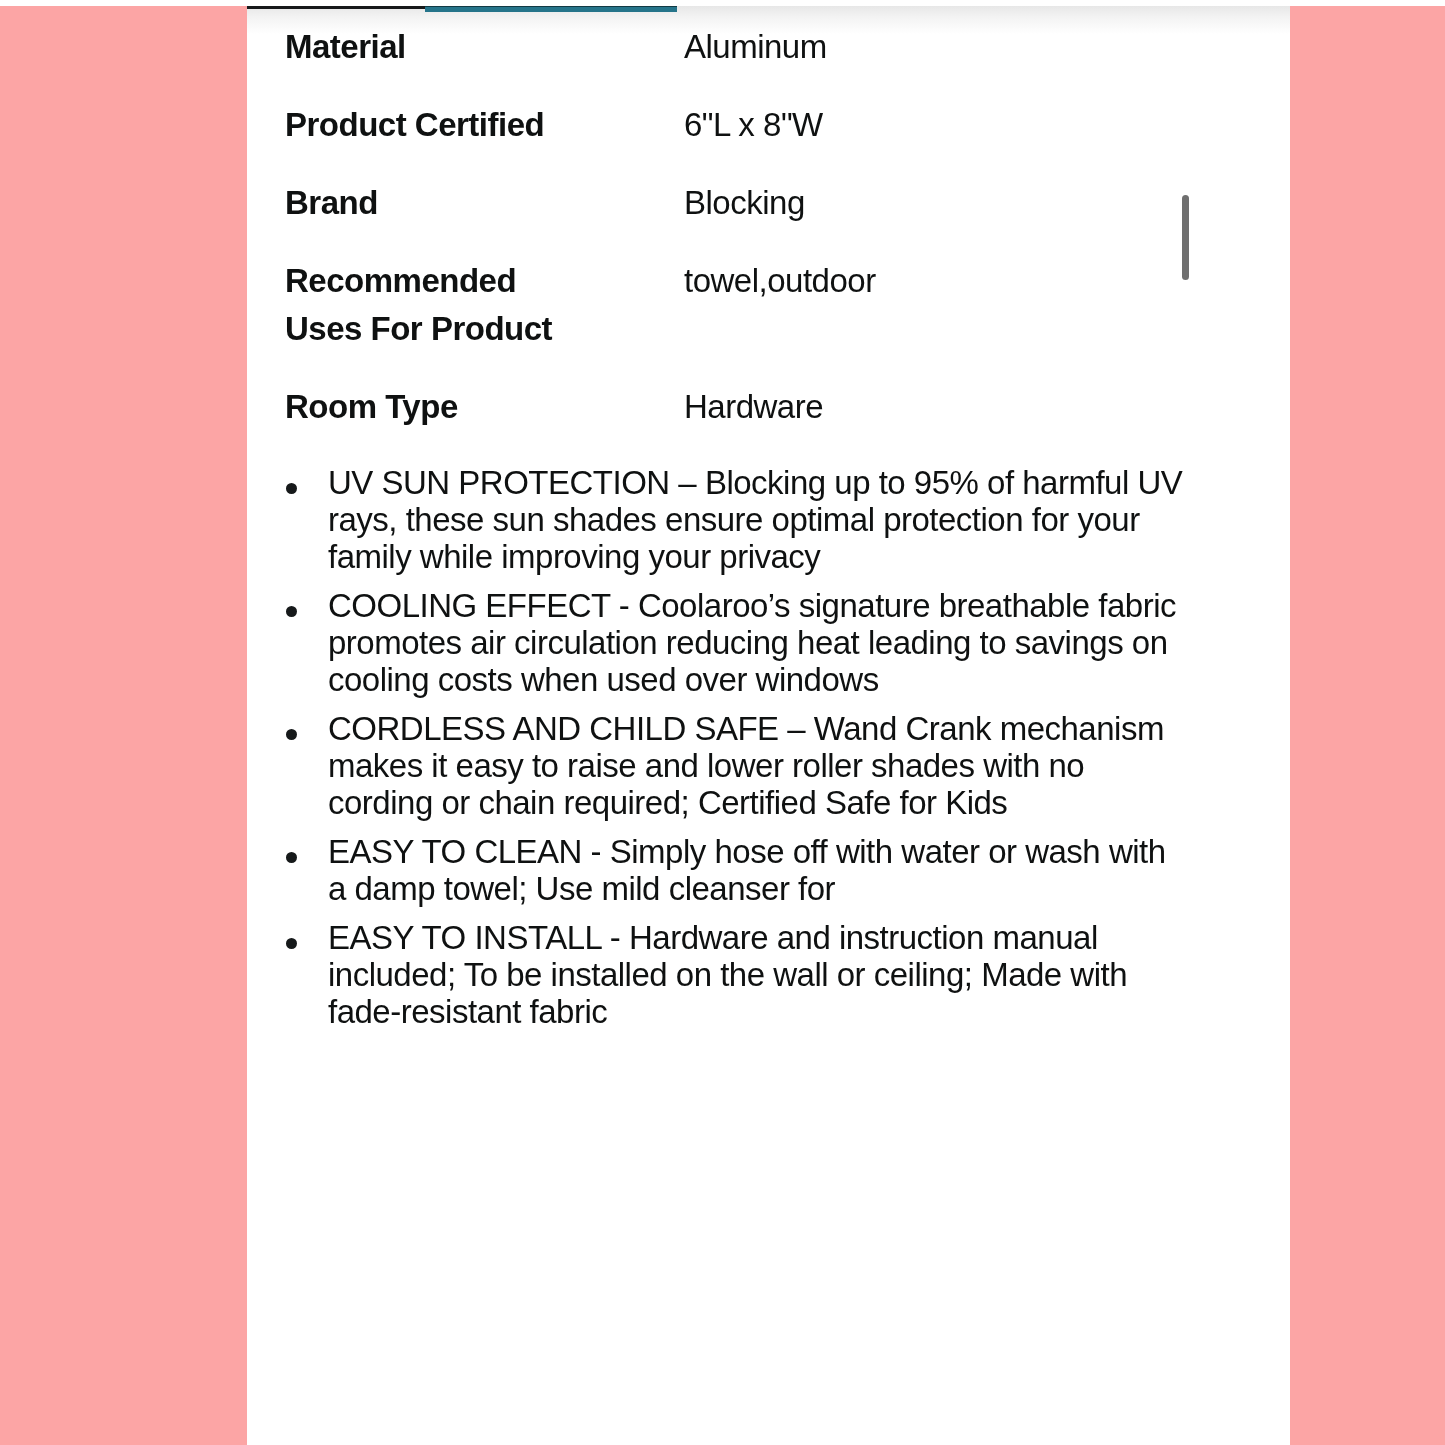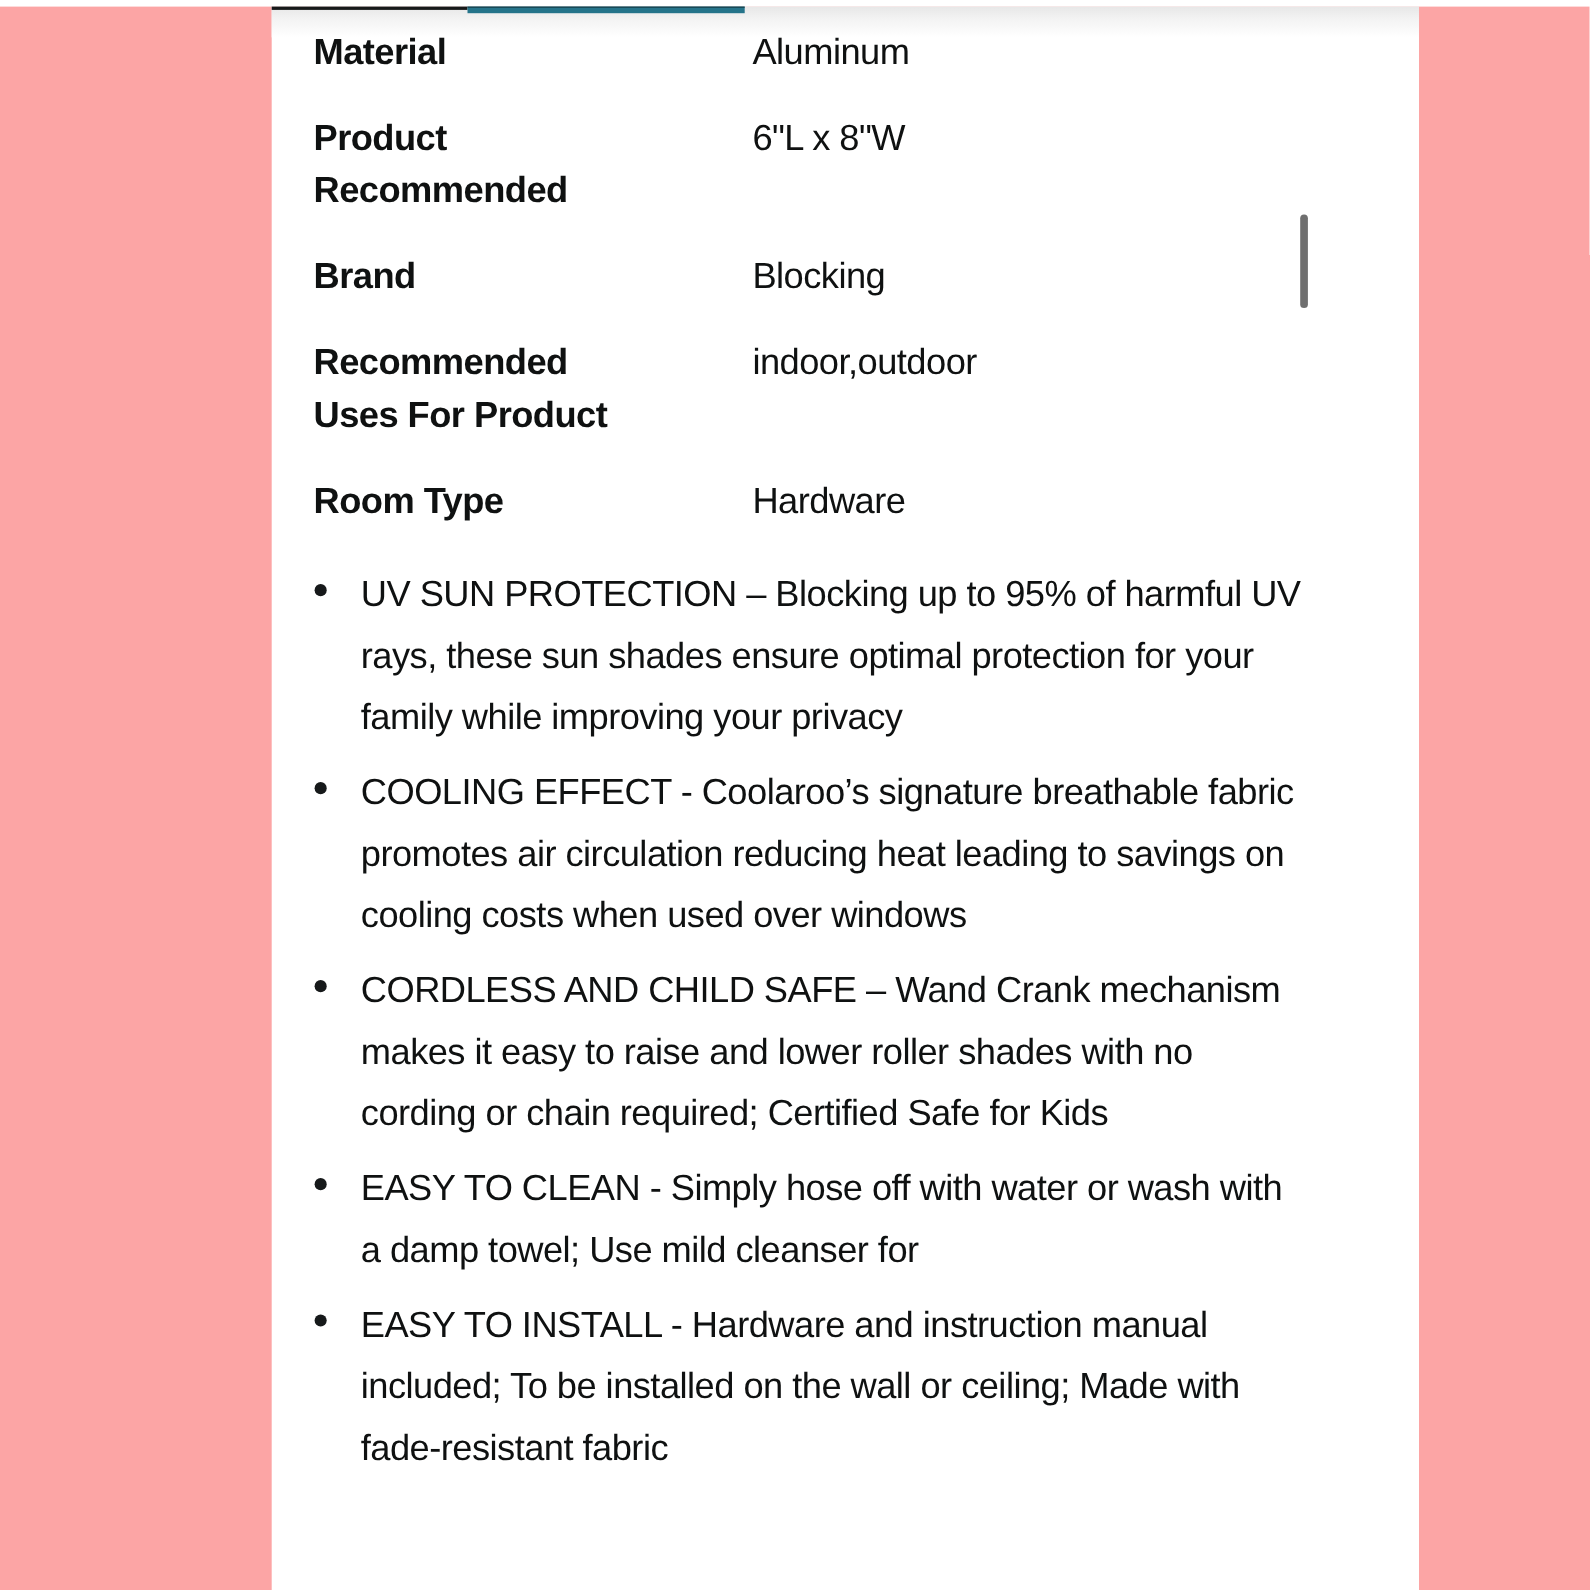--- a/index.html
+++ b/index.html
@@ -65,21 +65,21 @@
     flex: 1 1 auto;
     margin-left: 16px;
   }
   
   .bullets {
     position: relative;
     list-style: none;
     margin-top: 33px;
     padding-left: 81px;
     font-size: 33px;
-    line-height: 56px;
+    line-height: 37px;
     letter-spacing: -0.5px;
   }
   .bullets li {
     position: relative;
     width: 856px;
     margin-bottom: 12px;
   }
   .bullets li .dot {
     position: absolute;
     left: -42px; top: 19px;
@@ -105,30 +105,30 @@
     <div class="top-shadow"></div>
     <div class="tab-line-inactive"></div>
     <div class="tab-line-active"></div>
 
     <div class="spec-table">
       <div class="spec-row">
         <div class="spec-label">Material</div>
         <div class="spec-value">Aluminum</div>
       </div>
       <div class="spec-row">
-        <div class="spec-label">Product Recommended</div>
+        <div class="spec-label">Product Certified</div>
         <div class="spec-value">6"L x 8"W</div>
       </div>
       <div class="spec-row">
         <div class="spec-label">Brand</div>
         <div class="spec-value">Blocking</div>
       </div>
       <div class="spec-row">
         <div class="spec-label">Recommended Uses For Product</div>
-        <div class="spec-value">indoor,outdoor</div>
+        <div class="spec-value">towel,outdoor</div>
       </div>
       <div class="spec-row">
         <div class="spec-label">Room Type</div>
         <div class="spec-value">Hardware</div>
       </div>
     </div>
 
     <ul class="bullets">
       <li>
         <span class="dot"></span>

